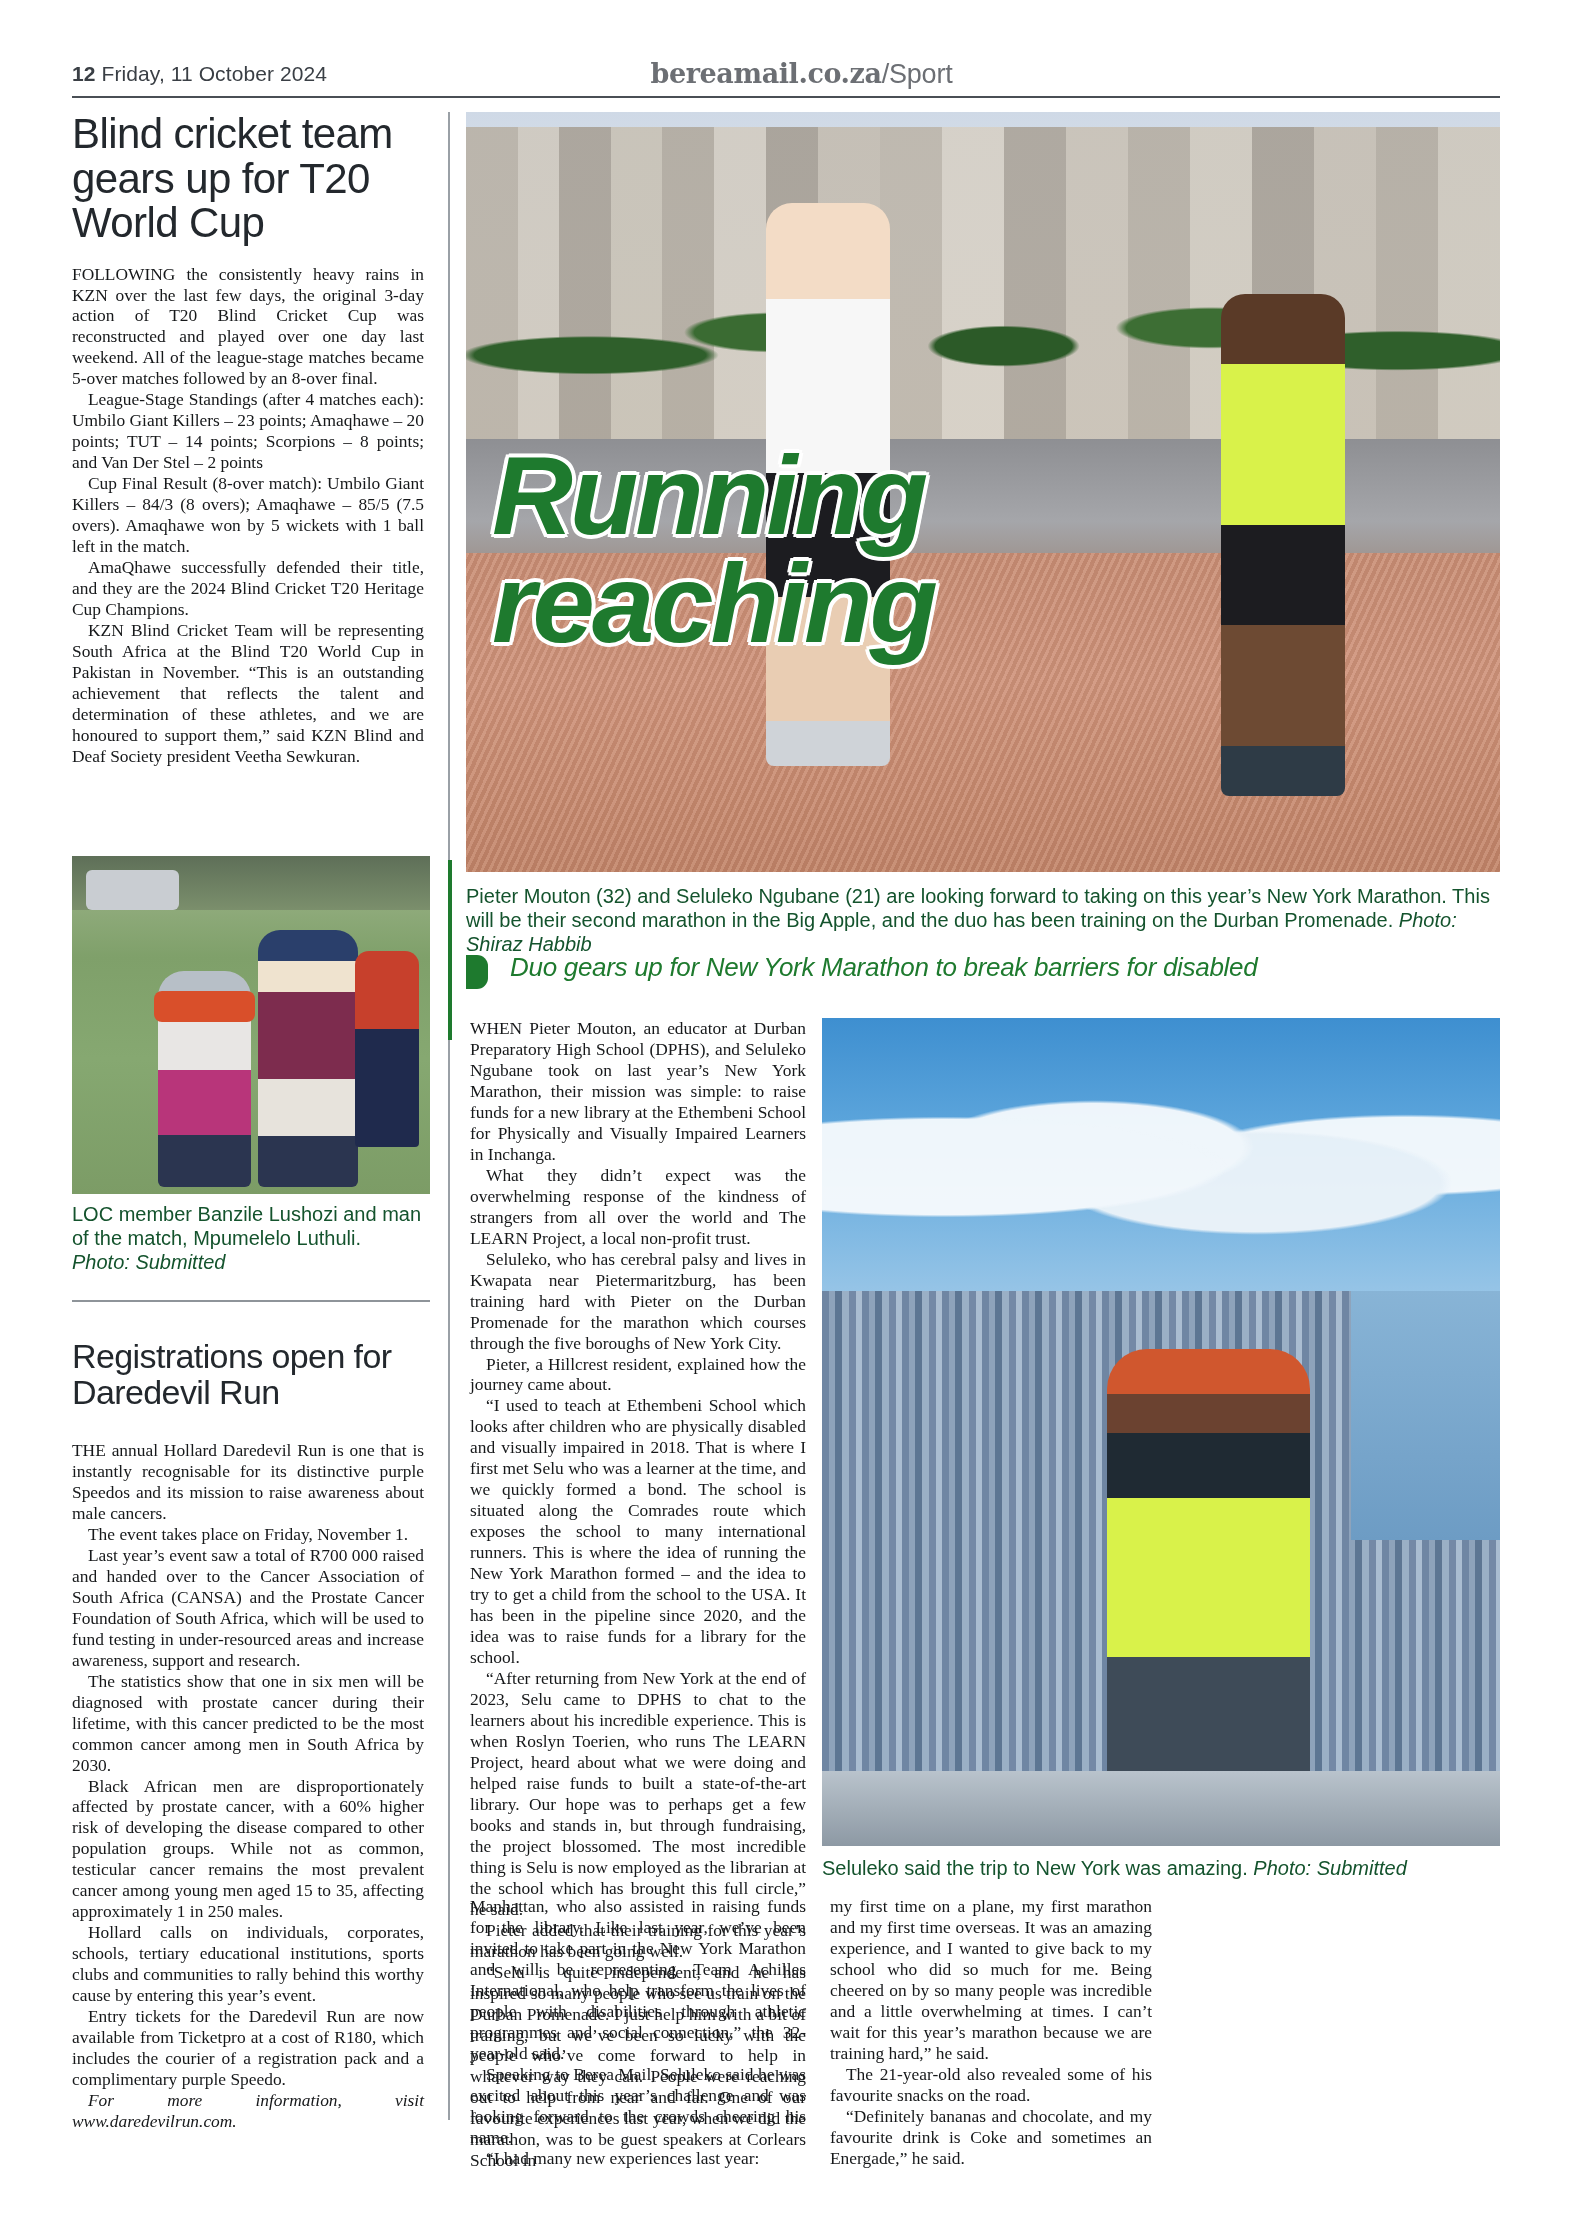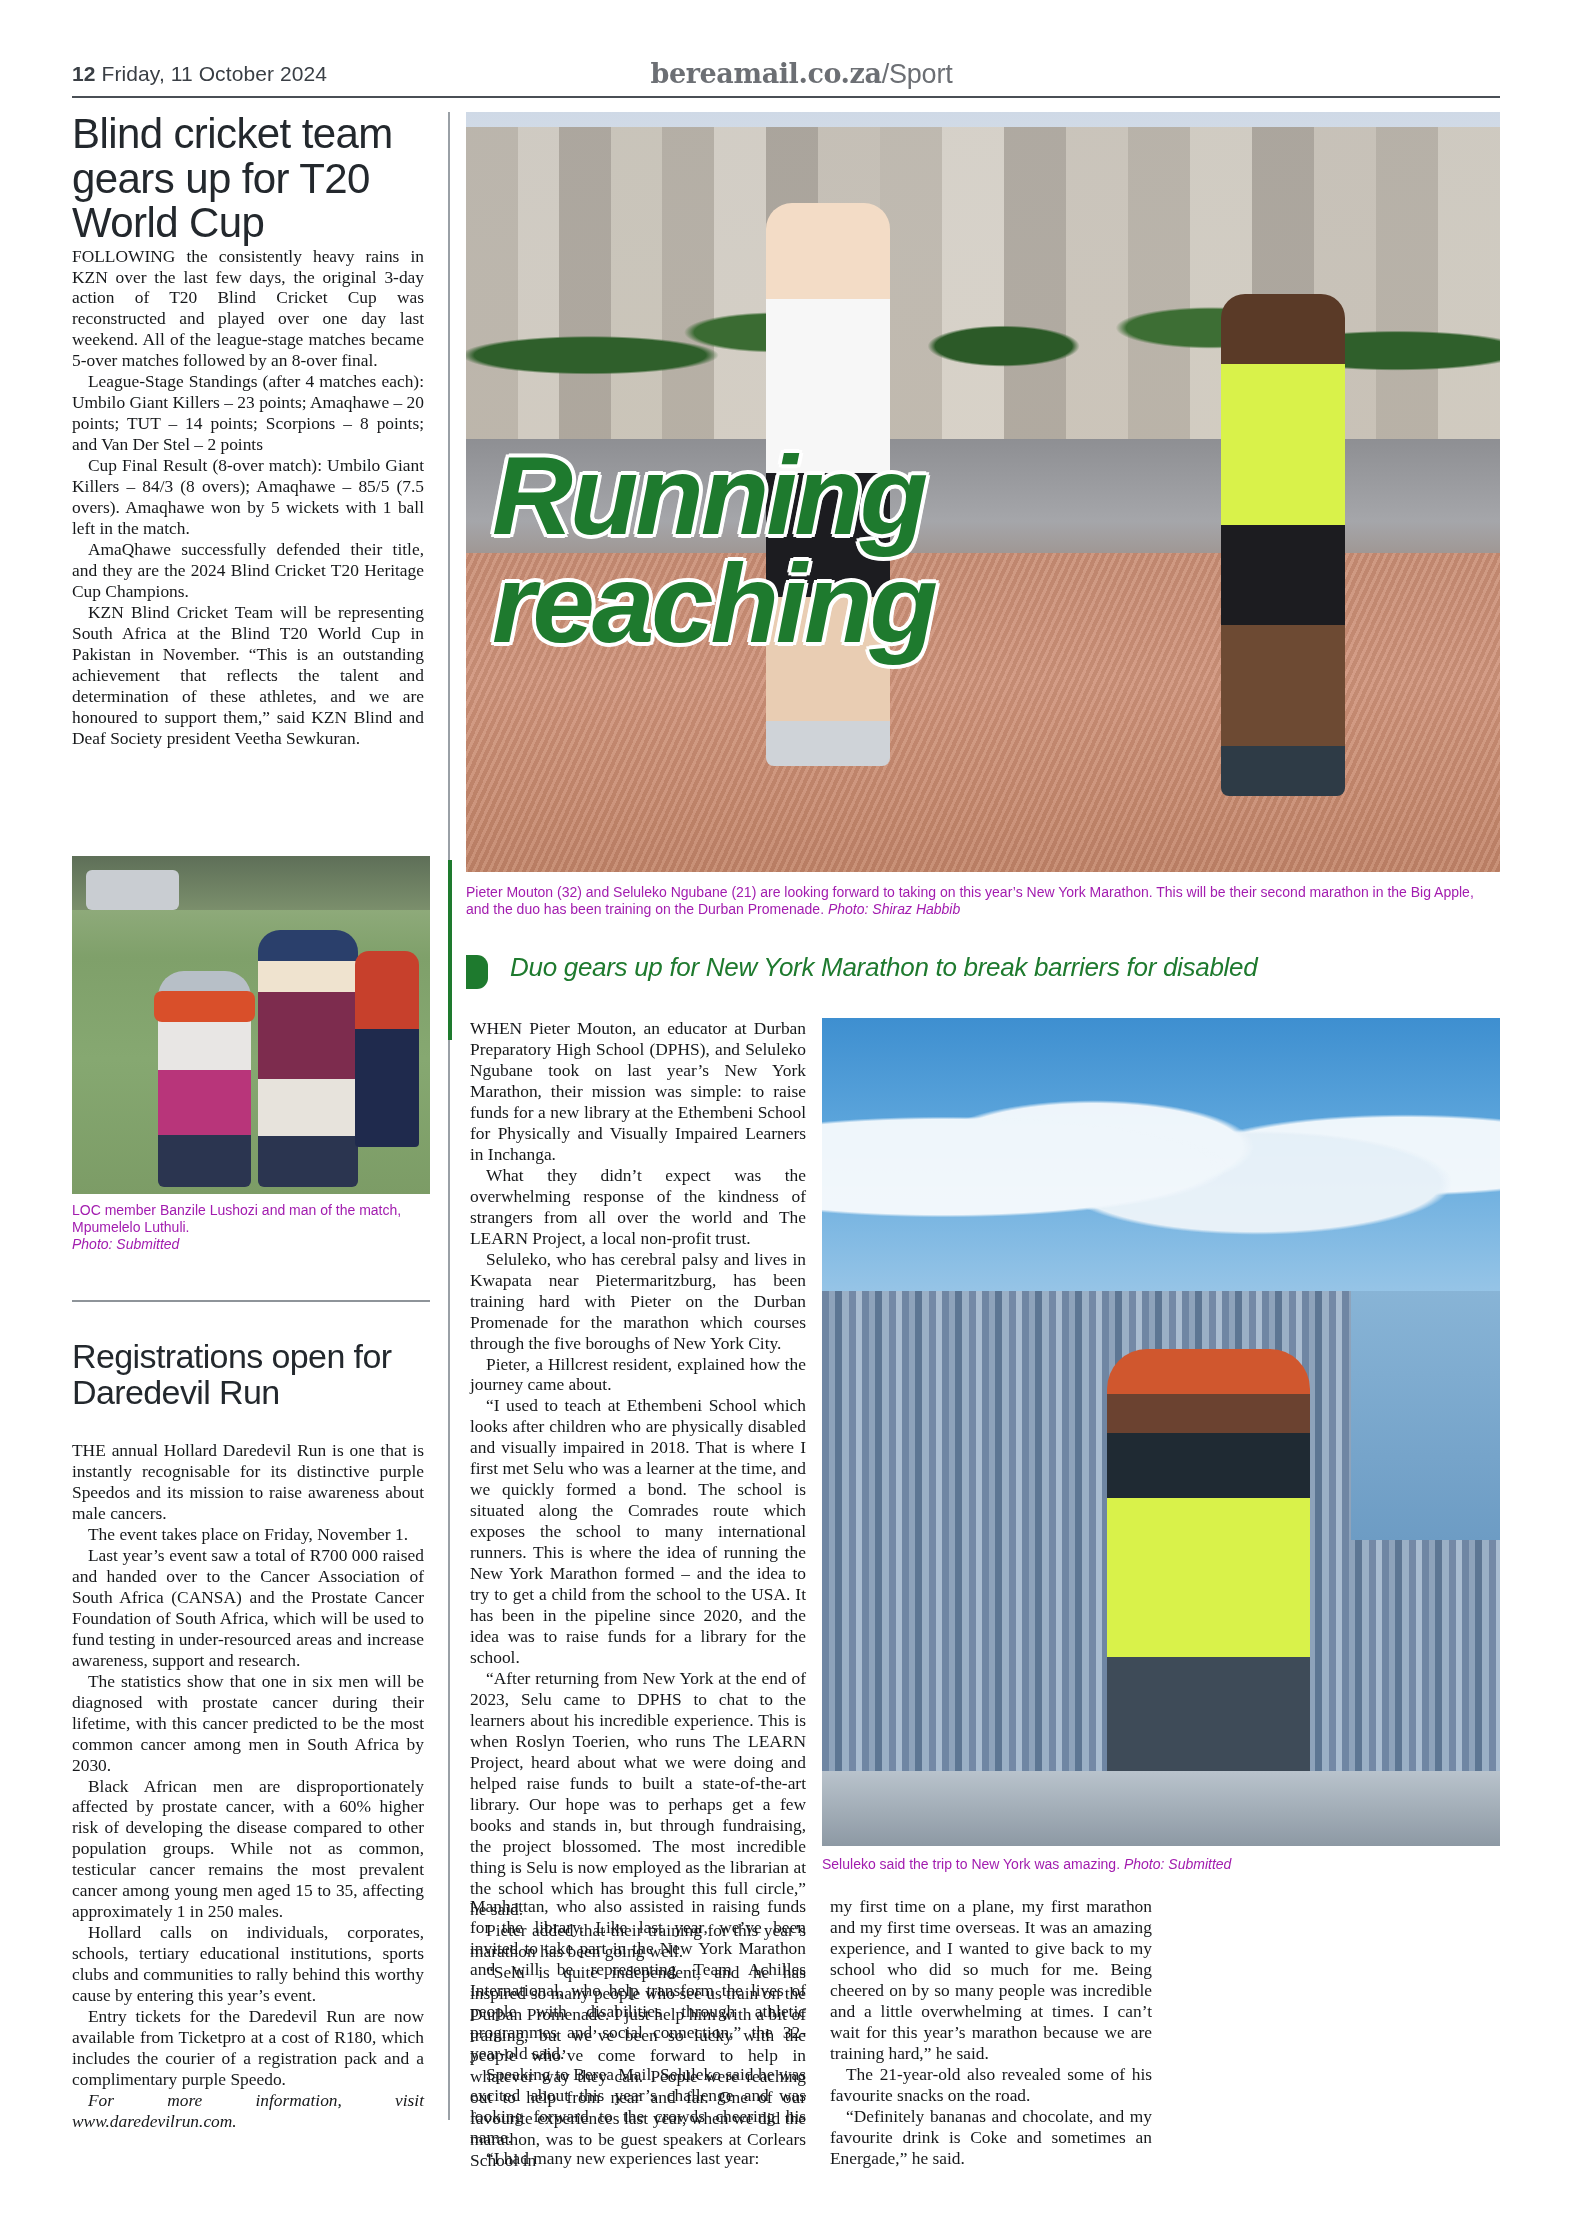--- a/index.html
+++ b/index.html
@@ -39,27 +39,27 @@
     font-size:17.4px;
     line-height:1.205;
     color:#16181a;
     text-align:justify;
     -webkit-hyphens:auto;hyphens:auto;
   }
   .body p{margin:0;text-indent:16px;}
   .body p.first{text-indent:0;}
   .cap{
     font-family:"Liberation Sans",sans-serif;
-    font-size:14px;line-height:1.2;color:#a21caf;
+    font-size:20px;line-height:1.2;color:#14532d;
   }
   .cap i,.cap .it{font-style:italic;}
 
   
   #col-left{position:absolute;left:72px;top:112px;width:358px;}
-  #hl-cricket{font-size:42px;width:340px;}
+  #hl-cricket{font-size:42px;width:340px;margin-bottom:18px;}
   #body-cricket{width:352px;}
 
   
   .photo{position:relative;overflow:hidden;background:#cfd6cc;}
   #photo-loc{position:absolute;left:72px;top:856px;width:358px;height:338px;}
   #cap-loc{position:absolute;left:72px;top:1202px;width:358px;}
 
   .hsep{position:absolute;left:72px;top:1300px;width:358px;height:2px;background:#8e9499;}
 
   #hl-daredevil{position:absolute;left:72px;top:1338px;width:340px;font-size:34px;}

